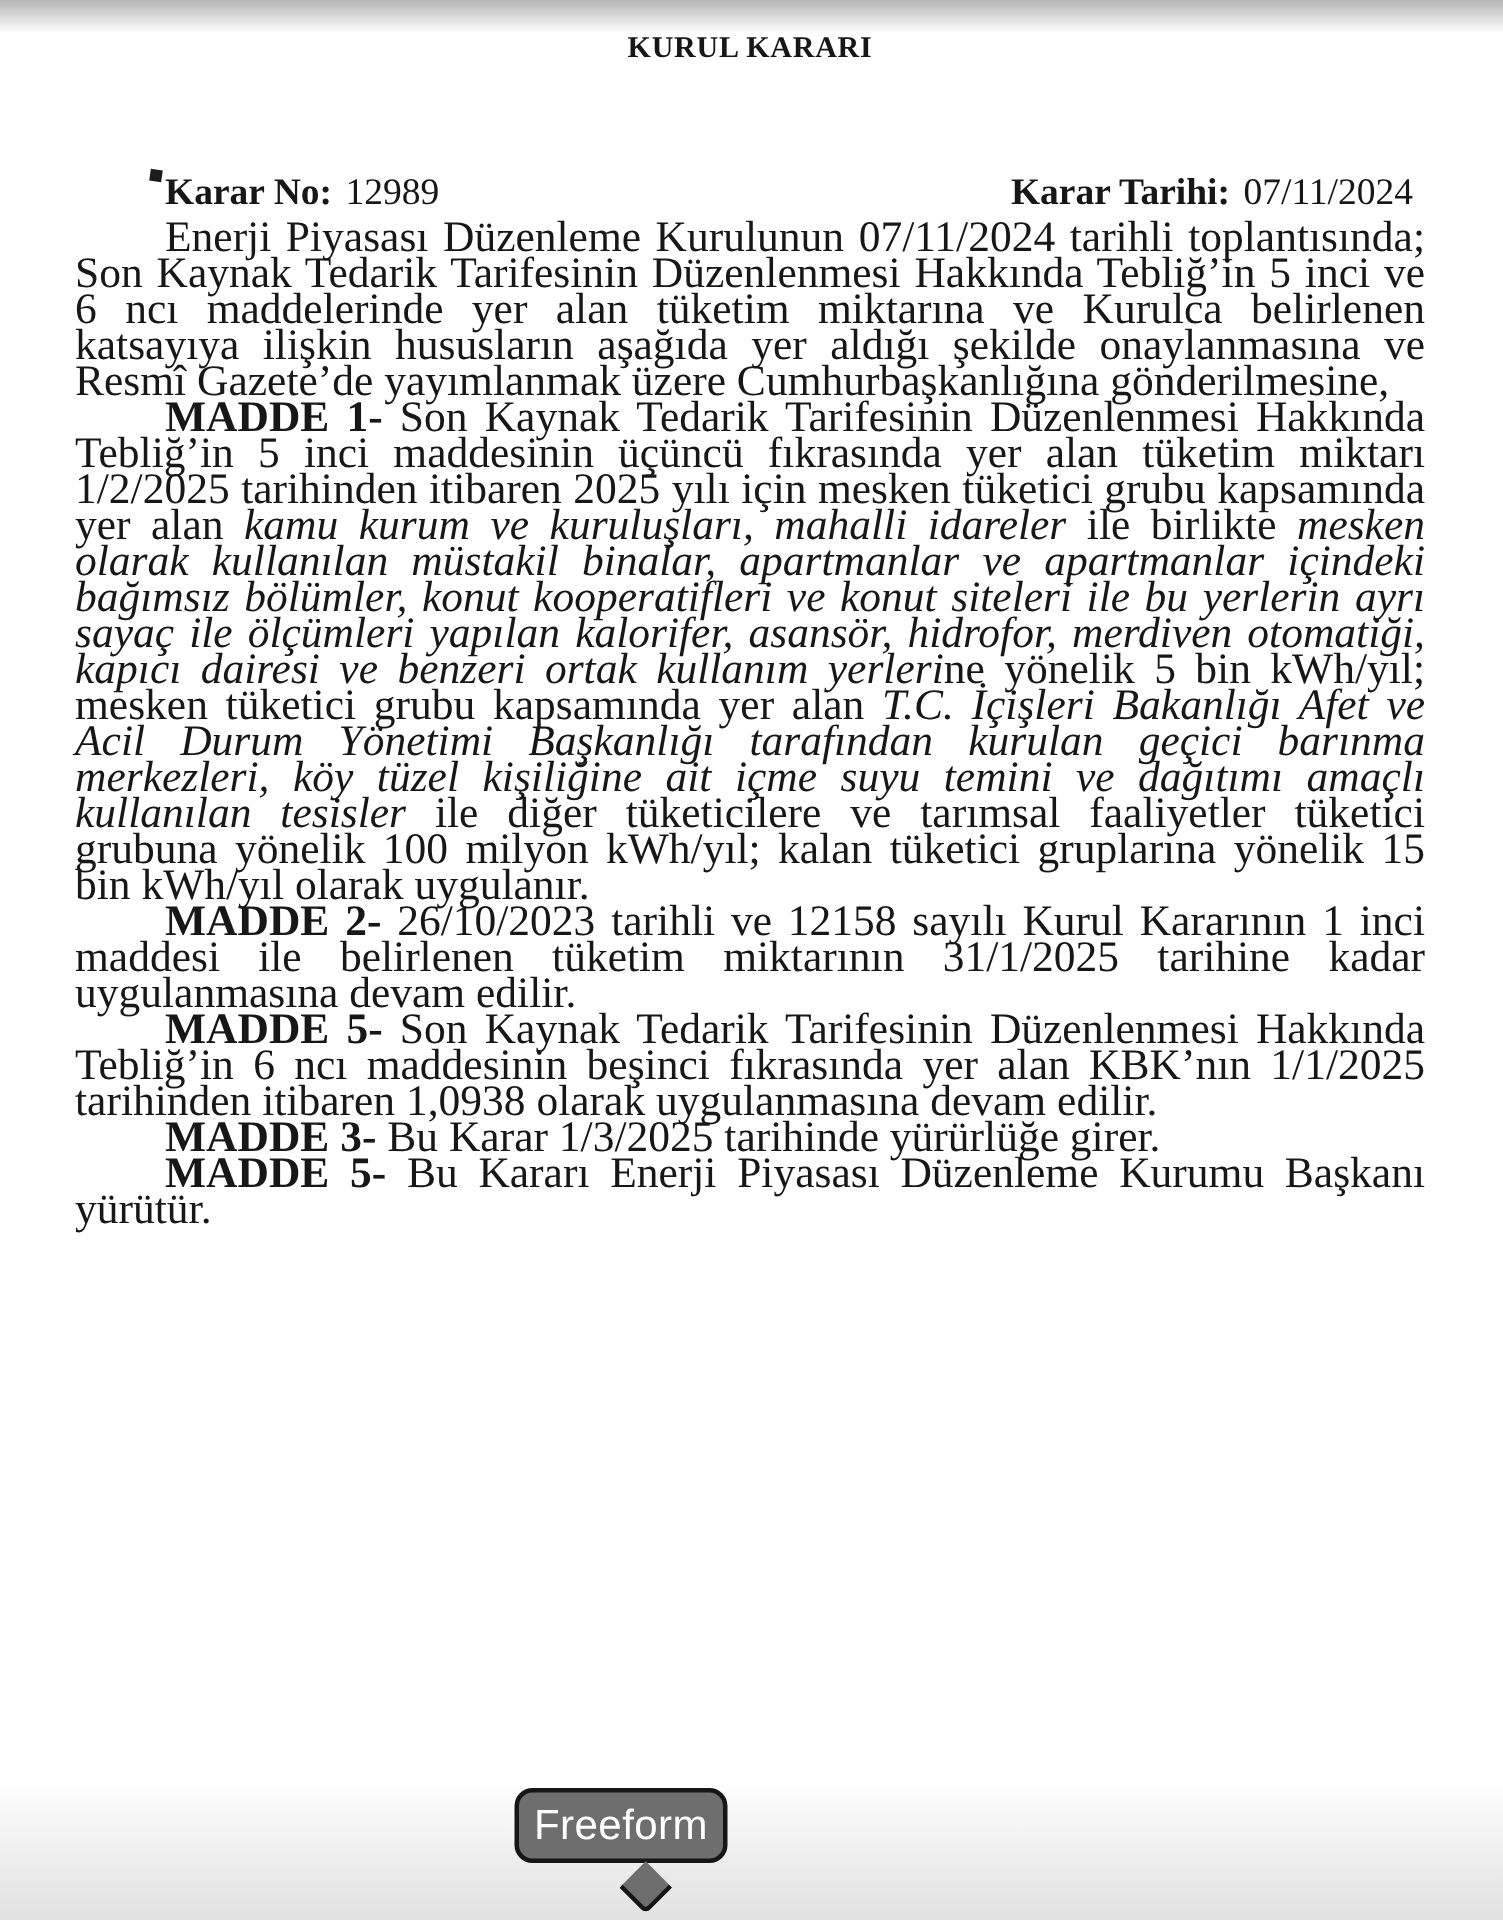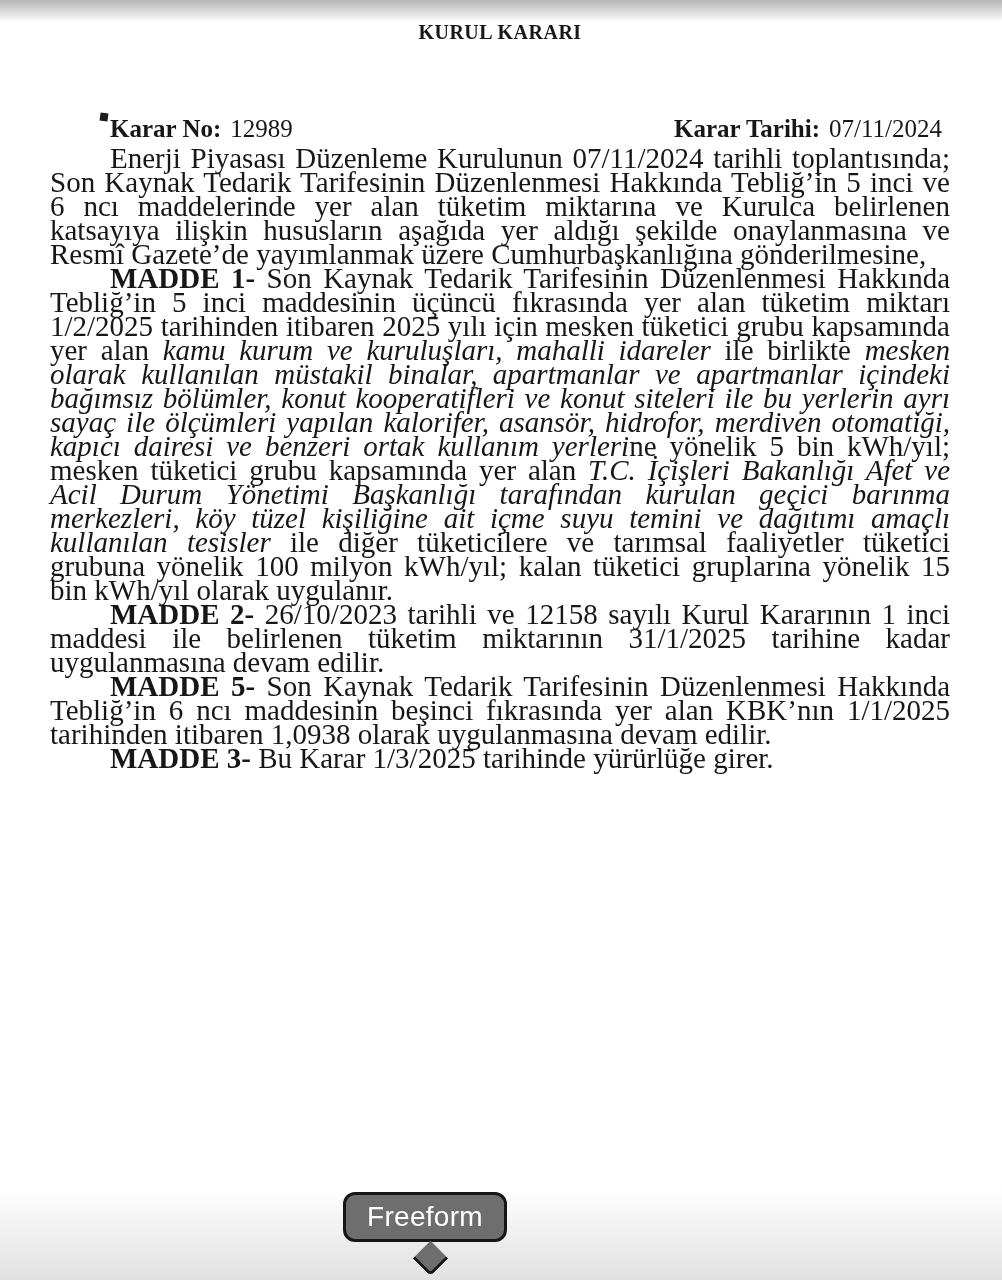--- a/index.html
+++ b/index.html
@@ -57,21 +57,21 @@
   .m4 { margin-top:28px; }
   .m5 { margin-top:42px; }
   .speck {
     position:absolute; left:100px; top:113px;
     width:8px; height:8px;
     background:#1c1c1c;
     transform:rotate(8deg);
   }
   .tooltip-bubble {
     position:absolute; left:343px; top:1192px;
-    width:164px; height:50px;
+    width:142px; height:50px;
     box-sizing:border-box;
     background:#6e6e6e;
     border:3px solid #161616;
     border-radius:12px;
     display:flex; align-items:center; justify-content:center;
     z-index:10;
   }
   .tooltip-label {
     position:relative; z-index:12;
     font-family:"Liberation Sans","DejaVu Sans",sans-serif;
@@ -109,20 +109,21 @@
 
 
   <p class="body m1"><b>MADDE 1-</b><span> Son Kaynak Tedarik Tarifesinin Düzenlenmesi Hakkında Tebliğ’in 5 inci maddesinin üçüncü fıkrasında yer alan tüketim miktarı 1/2/2025 tarihinden itibaren 2025 yılı için mesken tüketici grubu kapsamında yer alan </span><i>kamu kurum ve kuruluşları, mahalli idareler</i><span> ile birlikte </span><i>mesken olarak kullanılan müstakil binalar, apartmanlar ve apartmanlar içindeki bağımsız bölümler, konut kooperatifleri ve konut siteleri ile bu yerlerin ayrı sayaç ile ölçümleri yapılan kalorifer, asansör, hidrofor, merdiven otomatiği, kapıcı dairesi ve benzeri ortak kullanım yerleri</i><span>ne yönelik 5 bin kWh/yıl; mesken tüketici grubu kapsamında yer alan </span><i>T.C. İçişleri Bakanlığı Afet ve Acil Durum Yönetimi Başkanlığı tarafından kurulan geçici barınma merkezleri, köy tüzel kişiliğine ait içme suyu temini ve dağıtımı amaçlı kullanılan tesisler</i><span> ile diğer tüketicilere ve tarımsal faaliyetler tüketici grubuna yönelik 100 milyon kWh/yıl; kalan tüketici gruplarına yönelik 15 bin kWh/yıl olarak uygulanır.</span></p>
 
   <p class="body m2"><b>MADDE 2-</b><span> 26/10/2023 tarihli ve 12158 sayılı Kurul Kararının 1 inci maddesi ile belirlenen tüketim miktarının 31/1/2025 tarihine kadar uygulanmasına devam edilir.</span></p>
 
   <p class="body m3"><b>MADDE 5-</b><span> Son Kaynak Tedarik Tarifesinin Düzenlenmesi Hakkında Tebliğ’in 6 ncı maddesinin beşinci fıkrasında yer alan KBK’nın 1/1/2025 tarihinden itibaren 1,0938 olarak uygulanmasına devam edilir.</span></p>
 
   <p class="body m4"><b>MADDE 3-</b><span> Bu Karar 1/3/2025 tarihinde yürürlüğe girer.</span></p>
 
+  <p class="body m5"><b>MADDE 5-</b><span> Bu Kararı Enerji Piyasası Düzenleme Kurumu Başkanı yürütür.</span></p>
 
 </div>
 
 <div class="speck"></div>
 
 <div class="tooltip-bubble">
   <span class="tooltip-label">Freeform</span>
 </div>
 <div class="tooltip-tail"></div>
 

